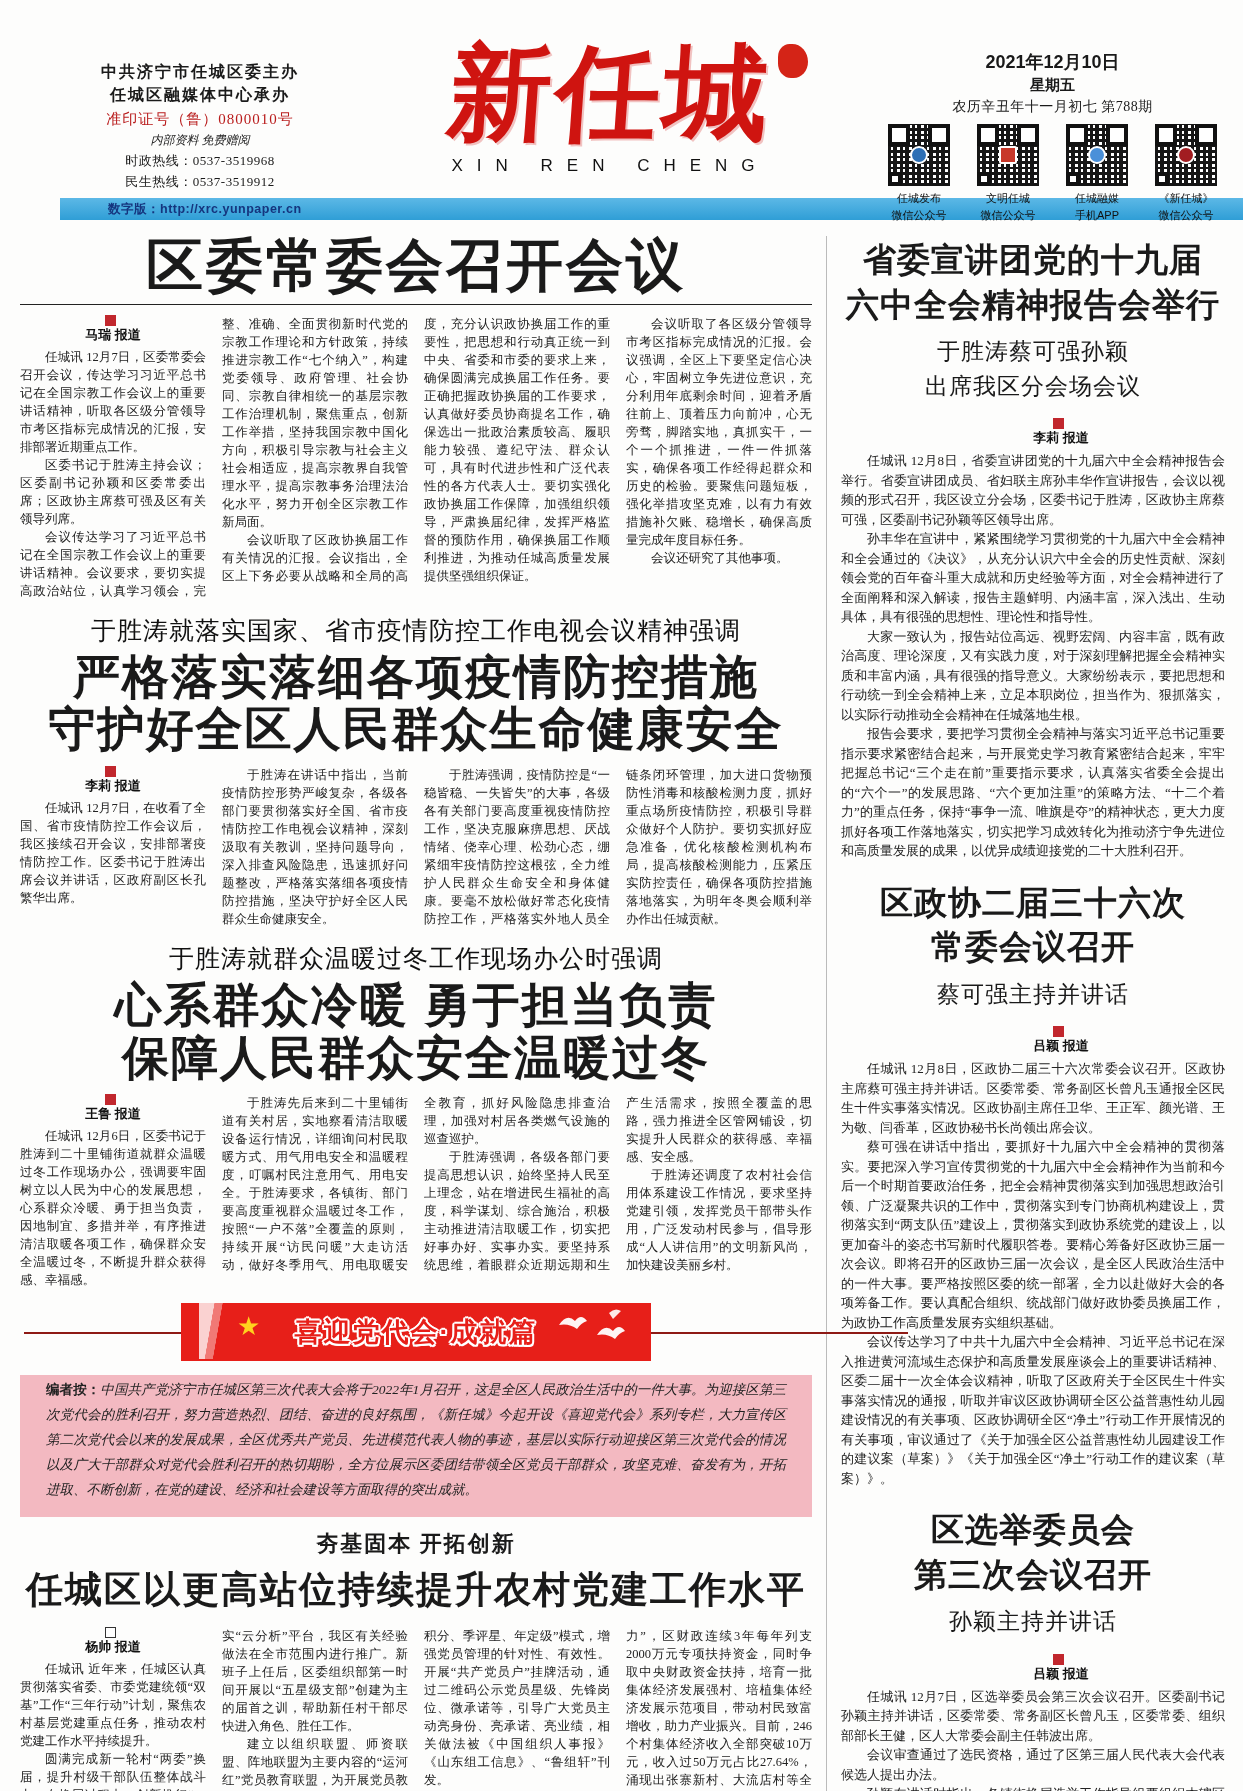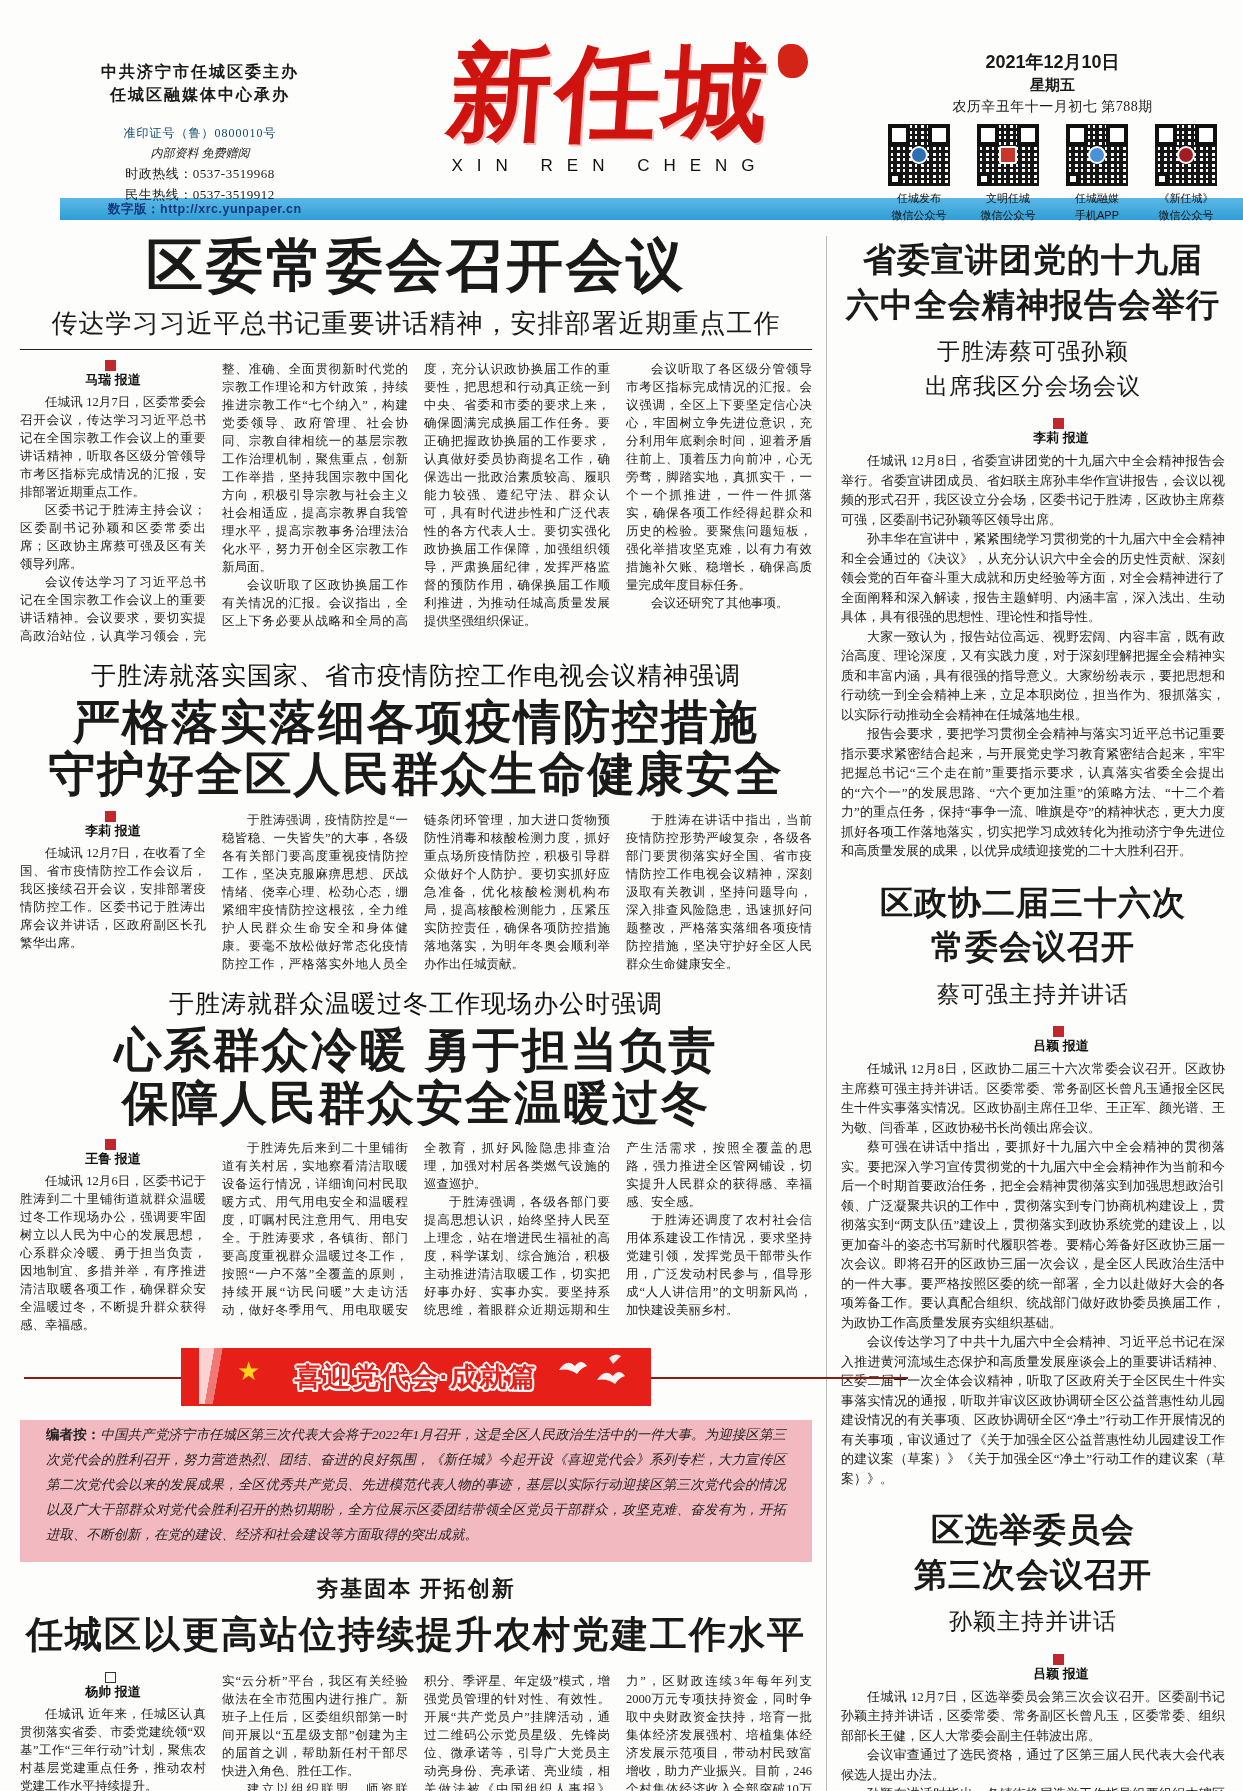--- a/index.html
+++ b/index.html
@@ -7,21 +7,21 @@
   .page {
     position:relative; width:1243px; height:1791px; margin:0 auto;
     background:#fdfdfc; overflow:hidden;
     font-family:"Liberation Serif", serif; color:#1a1a1a;
   }
   
   .masthead { display:flex; justify-content:space-between; align-items:flex-start;
     padding:42px 18px 6px 60px; height:198px; }
   .mh-left { width:280px; padding-top:18px; text-align:center; }
   .mh-left .big { font-family:"Liberation Sans",sans-serif; font-weight:700; font-size:16px; letter-spacing:2px; line-height:1.45; }
-  .mh-left .mid { font-size:12px; letter-spacing:1px; margin-top:19px; color:#0c4a6e; }
+  .mh-left .mid { font-size:15px; letter-spacing:1px; margin-top:4px; color:#b91c1c; }
   .mh-left .small { font-size:12px; font-style:italic; margin-top:3px; color:#222; }
   .mh-left .phone { font-size:13px; margin-top:3px; letter-spacing:.5px; }
   .mh-center { flex:1; text-align:center; position:relative; padding-top:0; }
   .mh-title { font-size:104px; line-height:1; font-weight:900; color:#cf1410;
     font-family:"Liberation Serif",serif; letter-spacing:4px; transform:skewX(-4deg);
     text-shadow:2px 2px 0 rgba(207,20,16,.25); display:inline-block; }
   .mh-seal { position:absolute; top:2px; margin-left:6px; width:30px; height:34px;
     background:#d42417; border-radius:40% 55% 50% 45%; display:inline-block; }
   .mh-pinyin { margin-top:10px; font-family:"Liberation Sans",sans-serif; font-size:17px;
     letter-spacing:14px; color:#111; }
@@ -170,21 +170,20 @@
   <div class="digital-bar">
     <span>数字版：http://xrc.yunpaper.cn</span>
   </div>
 
   <div class="content">
 
     <div class="main-col">
 
       <article class="art">
         <h1 class="a1-head">区委常委会召开会议</h1>
-        <div class="a1-sub">传达学习习近平总书记重要讲话精神，安排部署近期重点工作</div>
         <div class="a1-rule"></div>
         <div class="body-multicol">
           <div class="byline">
               <span class="mark"></span>
               <span>马瑞  报道</span>
             </div>
           <div>
               <p>任城讯 12月7日，区委常委会召开会议，传达学习习近平总书记在全国宗教工作会议上的重要讲话精神，听取各区级分管领导市考区指标完成情况的汇报，安排部署近期重点工作。</p>
               <p>区委书记于胜涛主持会议；区委副书记孙颖和区委常委出席；区政协主席蔡可强及区有关领导列席。</p>
               <p>会议传达学习了习近平总书记在全国宗教工作会议上的重要讲话精神。会议要求，要切实提高政治站位，认真学习领会，完整、准确、全面贯彻新时代党的宗教工作理论和方针政策，持续推进宗教工作“七个纳入”，构建党委领导、政府管理、社会协同、宗教自律相统一的基层宗教工作治理机制，聚焦重点，创新工作举措，坚持我国宗教中国化方向，积极引导宗教与社会主义社会相适应，提高宗教界自我管理水平，提高宗教事务治理法治化水平，努力开创全区宗教工作新局面。</p>
@@ -198,22 +197,22 @@
       <article class="art">
         <div class="kicker">于胜涛就落实国家、省市疫情防控工作电视会议精神强调</div>
         <h2 class="h-black"><span>严格落实落细各项疫情防控措施</span><br><span>守护好全区人民群众生命健康安全</span></h2>
         <div class="body-multicol">
           <div class="byline">
               <span class="mark"></span>
               <span>李莉  报道</span>
             </div>
           <div>
               <p>任城讯 12月7日，在收看了全国、省市疫情防控工作会议后，我区接续召开会议，安排部署疫情防控工作。区委书记于胜涛出席会议并讲话，区政府副区长孔繁华出席。</p>
+              <p>于胜涛在讲话中指出，当前疫情防控形势严峻复杂，各级各部门要贯彻落实好全国、省市疫情防控工作电视会议精神，深刻汲取有关教训，坚持问题导向，深入排查风险隐患，迅速抓好问题整改，严格落实落细各项疫情防控措施，坚决守护好全区人民群众生命健康安全。</p>
               <p>于胜涛强调，疫情防控是“一稳皆稳、一失皆失”的大事，各级各有关部门要高度重视疫情防控工作，坚决克服麻痹思想、厌战情绪、侥幸心理、松劲心态，绷紧细牢疫情防控这根弦，全力维护人民群众生命安全和身体健康。要毫不放松做好常态化疫情防控工作，严格落实外地人员全链条闭环管理，加大进口货物预防性消毒和核酸检测力度，抓好重点场所疫情防控，积极引导群众做好个人防护。要切实抓好应急准备，优化核酸检测机构布局，提高核酸检测能力，压紧压实防控责任，确保各项防控措施落地落实，为明年冬奥会顺利举办作出任城贡献。</p>
-              <p>于胜涛在讲话中指出，当前疫情防控形势严峻复杂，各级各部门要贯彻落实好全国、省市疫情防控工作电视会议精神，深刻汲取有关教训，坚持问题导向，深入排查风险隐患，迅速抓好问题整改，严格落实落细各项疫情防控措施，坚决守护好全区人民群众生命健康安全。</p>
             </div>
         </div>
       </article>
 
       <article class="art">
         <div class="kicker">于胜涛就群众温暖过冬工作现场办公时强调</div>
         <h2 class="h-black"><span>心系群众冷暖  勇于担当负责</span><br><span>保障人民群众安全温暖过冬</span></h2>
         <div class="body-multicol">
           <div class="byline">
               <span class="mark"></span>

